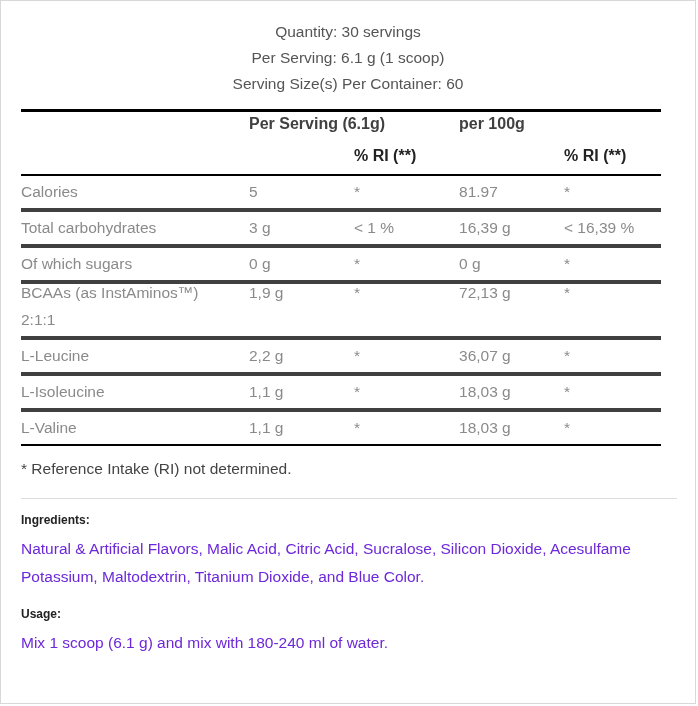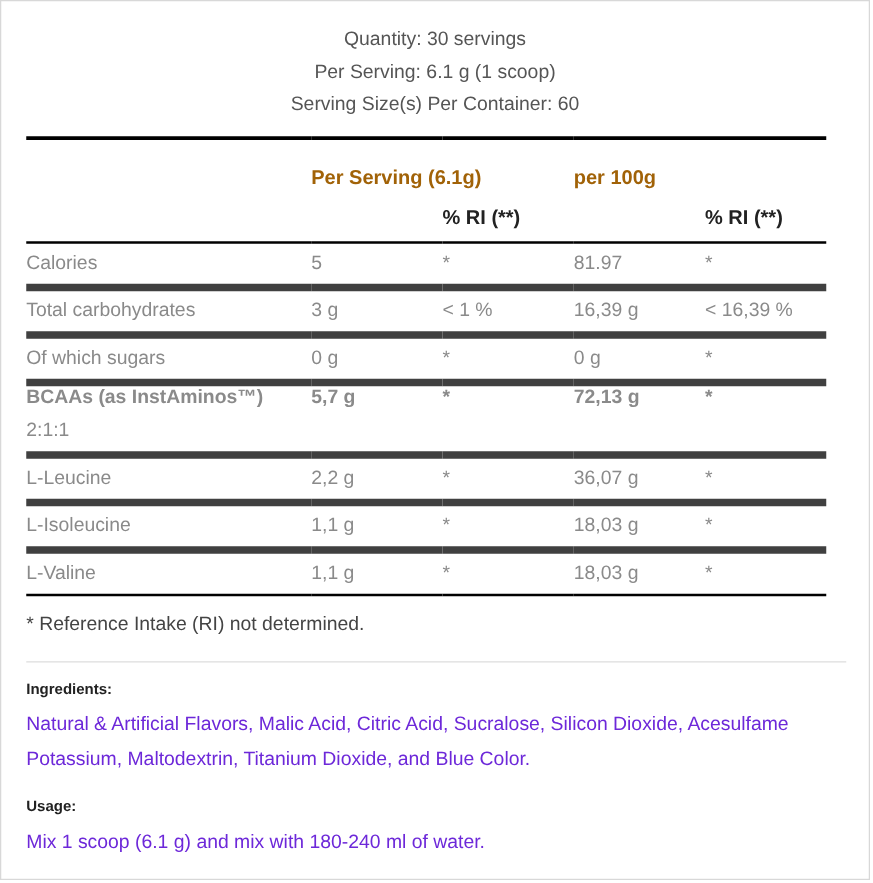--- a/index.html
+++ b/index.html
@@ -45,43 +45,42 @@
     padding: 7px 4px 7px 0;
     vertical-align: top;
   }
   .col-name   { width: 228px; }
   .col-serv   { width: 105px; }
   .col-ri1    { width: 105px; }
   .col-100    { width: 105px; }
   .col-ri2    { width: 97px; }
 
   thead tr.head-top th {
-    color: #a16207;
+    color: #404040;
     font-weight: bold;
     font-size: 16px;
     border-top: 3px solid #000000;
-    padding-top: 22px;
+    padding-top: 3px;
     padding-bottom: 9px;
   }
   thead tr.head-sub th {
     color: #222222;
     font-weight: bold;
     font-size: 16px;
     border-bottom: 2px solid #000000;
     padding-top: 5px;
     padding-bottom: 9px;
   }
   tbody tr td {
-    border-bottom: 6px solid #404040;
+    border-bottom: 4px solid #404040;
   }
   tbody tr.no-rule td {
     border-bottom: none;
     padding-top: 0;
     padding-bottom: 2px;
-    font-weight: bold;
   }
   tbody tr.last-row td {
     border-bottom: 2px solid #000000;
   }
   .indent-1 { padding-left: 18px; }
 
   
   .footnote {
     font-size: 15.5px;
     color: #444444;
@@ -159,21 +158,21 @@
       </tr>
       <tr>
         <td class="indent-1">Of which sugars</td>
         <td>0 g</td>
         <td>*</td>
         <td>0 g</td>
         <td>*</td>
       </tr>
       <tr class="no-rule">
         <td>BCAAs (as InstAminos™)</td>
-        <td>5,7 g</td>
+        <td>1,9 g</td>
         <td>*</td>
         <td>72,13 g</td>
         <td>*</td>
       </tr>
       <tr>
         <td>2:1:1</td>
         <td></td>
         <td></td>
         <td></td>
         <td></td>

